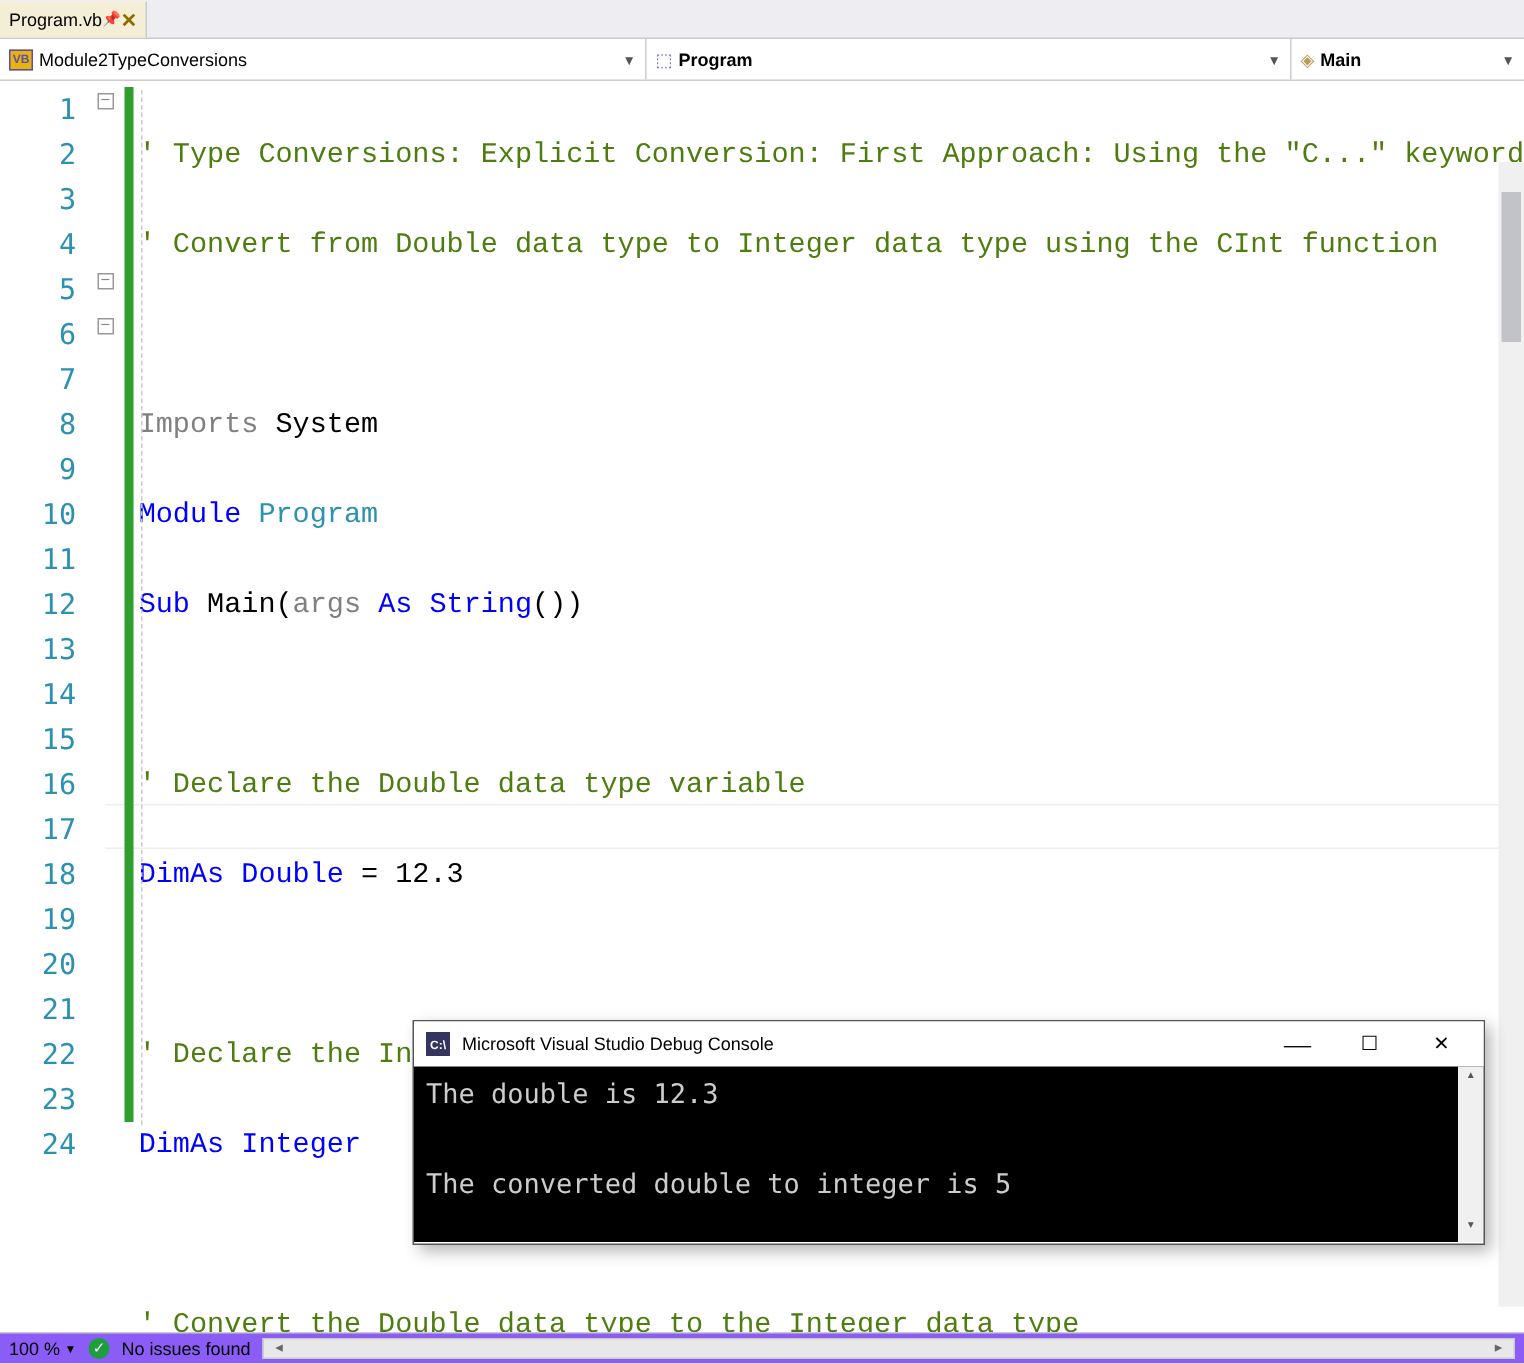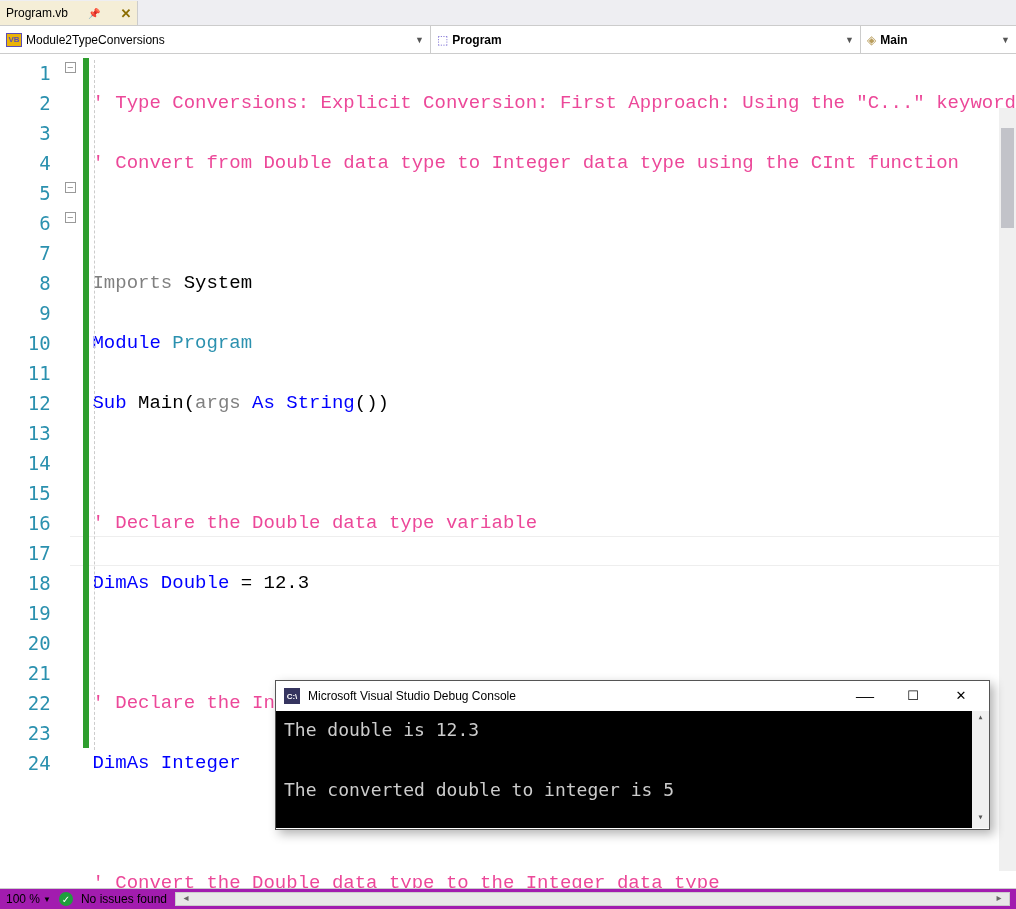--- a/index.html
+++ b/index.html
@@ -1,19 +1,19 @@
 <!DOCTYPE html>
 <html><head>
 <meta charset="utf-8">
 <style>
 * { margin: 0; padding: 0; box-sizing: border-box; }
 body { font-family: 'Segoe UI', Tahoma, sans-serif; font-size: 13px; background: #fff; width: 1016px; height: 909px; overflow: hidden; position: relative; }
 
 .tab-bar { background: #eeeef2; height: 26px; display: flex; align-items: flex-end; border-bottom: 1px solid #ccc; }
-.tab { background: #f5eed7; height: 24px; display: flex; align-items: center; padding: 0 6px; gap: 20px; font-size: 12px; border-right: 1px solid #ccc; }
+.tab { background: #f5eed7; height: 24px; display: flex; align-items: center; padding: 0 6px; gap: 0; font-size: 12px; border-right: 1px solid #ccc; }
 .tab-pin { font-size: 10px; color: #555; }
 .tab-close { font-size: 13px; color: #8b6d00; font-weight: bold; cursor: pointer; }
 
 .nav-bar { background: #fff; height: 28px; display: flex; align-items: center; border-bottom: 1px solid #ccc; font-size: 12px; }
 .nav-cell { display: flex; align-items: center; padding: 0 6px; gap: 4px; height: 100%; }
 .nav-cell.b { border-left: 1px solid #ccc; }
 .nav-cell.wide1 { width: 430px; }
 .nav-cell.wide2 { width: 430px; }
 .nav-drop { margin-left: auto; font-size: 9px; color: #555; }
 
@@ -25,27 +25,27 @@
 .gutter { width: 70px; background: #fff; text-align: right; padding-right: 12px; padding-top: 4px; }
 .gutter .ln { color: #2b91af; font-family: Consolas, monospace; font-size: 19px; line-height: 30px; }
 
 .marker-col { width: 34px; position: relative; padding-top:4px;}
 .marker-col .fold { position:absolute; left:2px; font-size:11px; color:#888; border:1px solid #999; width:11px; height:11px; line-height:9px; text-align:center; background:#fff;}
 .green-strip { position:absolute; left:20px; top:4px; width:6px; height:690px; background:#2e9e2e;}
 .vert-line { position:absolute; left:31px; top:6px; width:1px; height:690px; border-left:1px dashed #ccc;}
 
 .code { font-family: Consolas, 'Courier New', monospace; font-size: 19px; line-height: 30px; padding-top:4px; white-space: pre; flex:1; }
 .code .row { height:30px; display:flex; align-items:center;}
-.c-comment { color: #ec4899; }
+.c-comment { color: #4d7c0f; }
 .c-key { color: #0000ff; }
 .c-type { color: #2b91af; }
 .c-plain { color: #000; }
 .c-gray { color: #808080; }
 
-.status-bar { position:absolute; bottom:0; left:0; right:0; height:21px; background:#a21caf; border-top:1px solid #ccc; display:flex; align-items:center; font-size:12px; padding:0 6px; gap:8px;}
+.status-bar { position:absolute; bottom:0; left:0; right:0; height:21px; background:#8b5cf6; border-top:1px solid #ccc; display:flex; align-items:center; font-size:12px; padding:0 6px; gap:8px;}
 .zoom-drop { display:flex; align-items:center; gap:3px;}
 .zoom-drop .arr { font-size:8px;}
 .ok-icon { width:14px; height:14px; border-radius:50%; background:#1e9e3e; color:#fff; display:inline-flex; align-items:center; justify-content:center; font-size:10px;}
 .sb-scroll { flex:1; height:14px; background:#e8e8e8; position:relative; border:1px solid #ccc;}
 .sb-arrow { width:16px; text-align:center; color:#666; font-size:10px;}
 
 .console-window { position:absolute; left:275px; top:680px; width:715px; height:150px; background:#fff; border:1px solid #555; box-shadow: 4px 4px 10px rgba(0,0,0,0.3);}
 .console-title { height:30px; background:#fff; display:flex; align-items:center; padding:0 8px; gap:8px; font-size:12px;}
 .console-title .spacer { flex:1; }
 .console-title .btn { width:40px; text-align:center; font-size:13px; font-family: 'Segoe UI'; }

